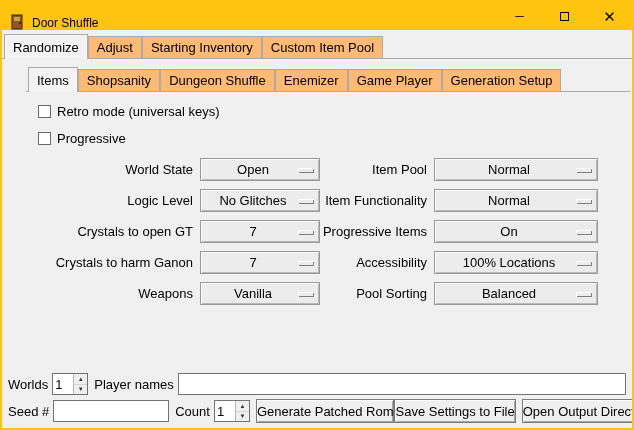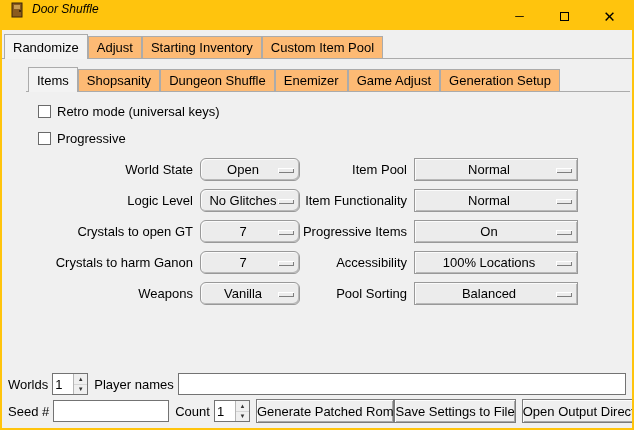--- a/index.html
+++ b/index.html
@@ -11,23 +11,22 @@
     width: 634px; height: 430px;
     background: #f0f0f0;
     border: 2px solid #ffc40d;
     overflow: hidden;
   }
 
   
   .titlebar {
     height: 28px;
     background: #ffc40d;
-    display: flex; align-items: flex-start;
+    display: flex; align-items: flex-end;
     padding-left: 7px;
-    font-style: italic;
   }
   .app-icon { width:16px; height:16px; margin-right:7px; display:inline-flex; }
   .title { font-size: 12px; color:#000; flex: 0 0 auto; }
   .win-controls { margin-left:auto; display:flex; height:100%; }
   .win-btn {
     width: 45px; height: 100%;
     display:flex; align-items:center; justify-content:center;
     font-size: 12px; cursor: default;
   }
   .maxi-glyph { width: 9px; height: 9px; border: 1px solid #000; display:inline-block; }
@@ -75,21 +74,21 @@
   .lbl-right { width: 112px; text-align: right; padding-right: 7px; margin-left: 2px; }
   .opt-btn {
     position: relative;
     height: 23px;
     background: #ececec;
     border: 1px solid #999;
     box-shadow: inset 1px 1px 0 #fbfbfb, inset -1px -1px 0 #b9b9b9;
     display: flex; align-items: center; justify-content: center;
     cursor: default;
   }
-  .btn-left  { width: 100px; border-radius: 6px; }
+  .btn-left  { width: 120px; }
   .btn-right { width: 164px; }
   .opt-val { padding-right: 14px; }
   .opt-ind {
     position: absolute; right: 5px; top: 9px;
     width: 16px; height: 5px;
     background: #ececec;
     box-shadow: inset 1px 1px 0 #ffffff, inset -1px -1px 0 #7e7e7e;
   }
 
   
@@ -154,21 +153,21 @@
     <div class="tab">Adjust</div>
     <div class="tab">Starting Inventory</div>
     <div class="tab">Custom Item Pool</div>
   </div>
 
   <div class="tab-strip inner">
     <div class="tab selected">Items</div>
     <div class="tab">Shopsanity</div>
     <div class="tab">Dungeon Shuffle</div>
     <div class="tab">Enemizer</div>
-    <div class="tab">Game Adjust</div>
+    <div class="tab">Game Player</div>
     <div class="tab">Generation Setup</div>
   </div>
 
   <div class="pane-inner">
 
     <div class="check-row">
       <span class="checkbox"></span>
       <span class="check-label">Retro mode (universal keys)</span>
     </div>
     <div class="check-row">

